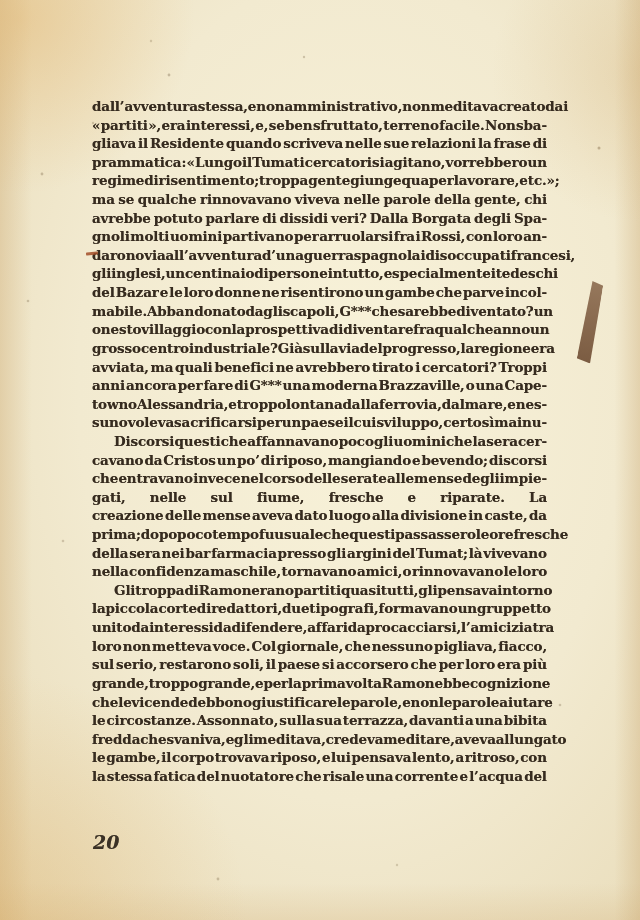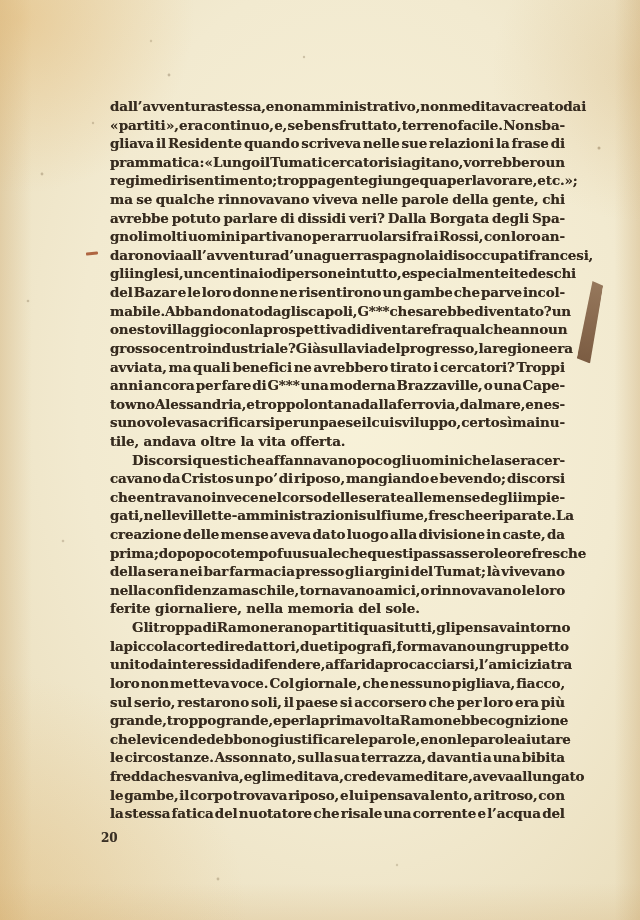--- a/index.html
+++ b/index.html
@@ -15,41 +15,42 @@
       radial-gradient(circle at 3% 2%, rgba(226,178,105,.45), rgba(226,178,105,0) 16%),
       radial-gradient(circle at 0% 100%, rgba(222,178,108,.40), rgba(222,178,108,0) 22%),
       radial-gradient(circle at 100% 8%, rgba(210,172,112,.28), rgba(210,172,112,0) 14%),
       linear-gradient(90deg,  rgba(205,170,115,.38), rgba(205,170,115,0) 5%),
       linear-gradient(270deg, rgba(200,165,110,.35), rgba(200,165,110,0) 4%),
       linear-gradient(0deg,   rgba(210,175,120,.25), rgba(210,175,120,0) 4%),
       radial-gradient(ellipse at 55% 42%, #f8f2d9 0%, #f2ead0 55%, #e8dbb8 100%);
   }
   .textblock {
     position: absolute;
-    left: 110px; top: 97px; width: 455px;
+    left: 92px; top: 97px; width: 455px;
     color: #362b1f;
     font-size: 13.5px;
     font-weight: 700;
     letter-spacing: -0.15px;
     text-shadow: 0 0 0.4px rgba(45,34,22,.55);
   }
   .line {
     height: 18.62px;
     line-height: 18.62px;
     white-space: nowrap;
   }
   .jline { display: flex; justify-content: space-between; }
   .jline span { display: inline-block; }
   .indent { padding-left: 22px; }
   .plast { text-align: left; }
   .pagenum {
     position: absolute;
-    left: 101px; top: 831px;
+    left: 93px; top: 831px;
+    font-style: italic;
     font-weight: 700;
-    font-size: 12px;
+    font-size: 19px;
     color: #3a3126;
     text-shadow: 0 0 0.4px rgba(45,34,22,.5);
   }
   .scrap {
     position: absolute;
     left: 582px; top: 281px;
     width: 16px; height: 82px;
     background: linear-gradient(180deg, #96785c 0%, #8a6b50 45%, #7b5c42 100%);
     transform: rotate(8deg);
     clip-path: polygon(30% 0, 100% 4%, 86% 100%, 0 96%);
@@ -102,21 +103,21 @@
           <span>non</span>
           <span>meditava</span>
           <span>creato</span>
           <span>dai</span>
         </div>
       <div class="line jline">
           <span>«</span>
           <span>partiti</span>
           <span>»,</span>
           <span>era</span>
-          <span>continuo,</span>
+          <span>interessi,</span>
           <span>e,</span>
           <span>se</span>
           <span>ben</span>
           <span>sfruttato,</span>
           <span>terreno</span>
           <span>facile.</span>
           <span>Non</span>
           <span>sba-</span>
         </div>
       <div class="line jline">
@@ -321,21 +322,20 @@
           <span>un</span>
           <span>paese</span>
           <span>il</span>
           <span>cui</span>
           <span>sviluppo,</span>
           <span>certo</span>
           <span>sì</span>
           <span>ma</span>
           <span>inu-</span>
         </div>
-      <div class="line plast">tile, andava oltre la vita offerta.</div>
     </div>
 
     <div>
       <div class="line jline indent">
           <span>Discorsi</span>
           <span>questi</span>
           <span>che</span>
           <span>affannavano</span>
           <span>poco</span>
           <span>gli</span>
@@ -367,21 +367,20 @@
           <span>delle</span>
           <span>serate</span>
           <span>alle</span>
           <span>mense</span>
           <span>degli</span>
           <span>impie-</span>
         </div>
       <div class="line jline">
           <span>gati,</span>
           <span>nelle</span>
-          <span>villette-amministrazioni</span>
           <span>sul</span>
           <span>fiume,</span>
           <span>fresche</span>
           <span>e</span>
           <span>riparate.</span>
           <span>La</span>
         </div>
       <div class="line jline">
           <span>creazione</span>
           <span>delle</span>
@@ -427,21 +426,20 @@
           <span>nella</span>
           <span>confidenza</span>
           <span>maschile,</span>
           <span>tornavano</span>
           <span>amici,</span>
           <span>o</span>
           <span>rinnovavano</span>
           <span>le</span>
           <span>loro</span>
         </div>
-      <div class="line plast">ferite giornaliere, nella memoria del sole.</div>
     </div>
 
     <div>
       <div class="line jline indent">
           <span>Gli</span>
           <span>troppa</span>
           <span>di</span>
           <span>Ramon</span>
           <span>erano</span>
           <span>partiti</span>

